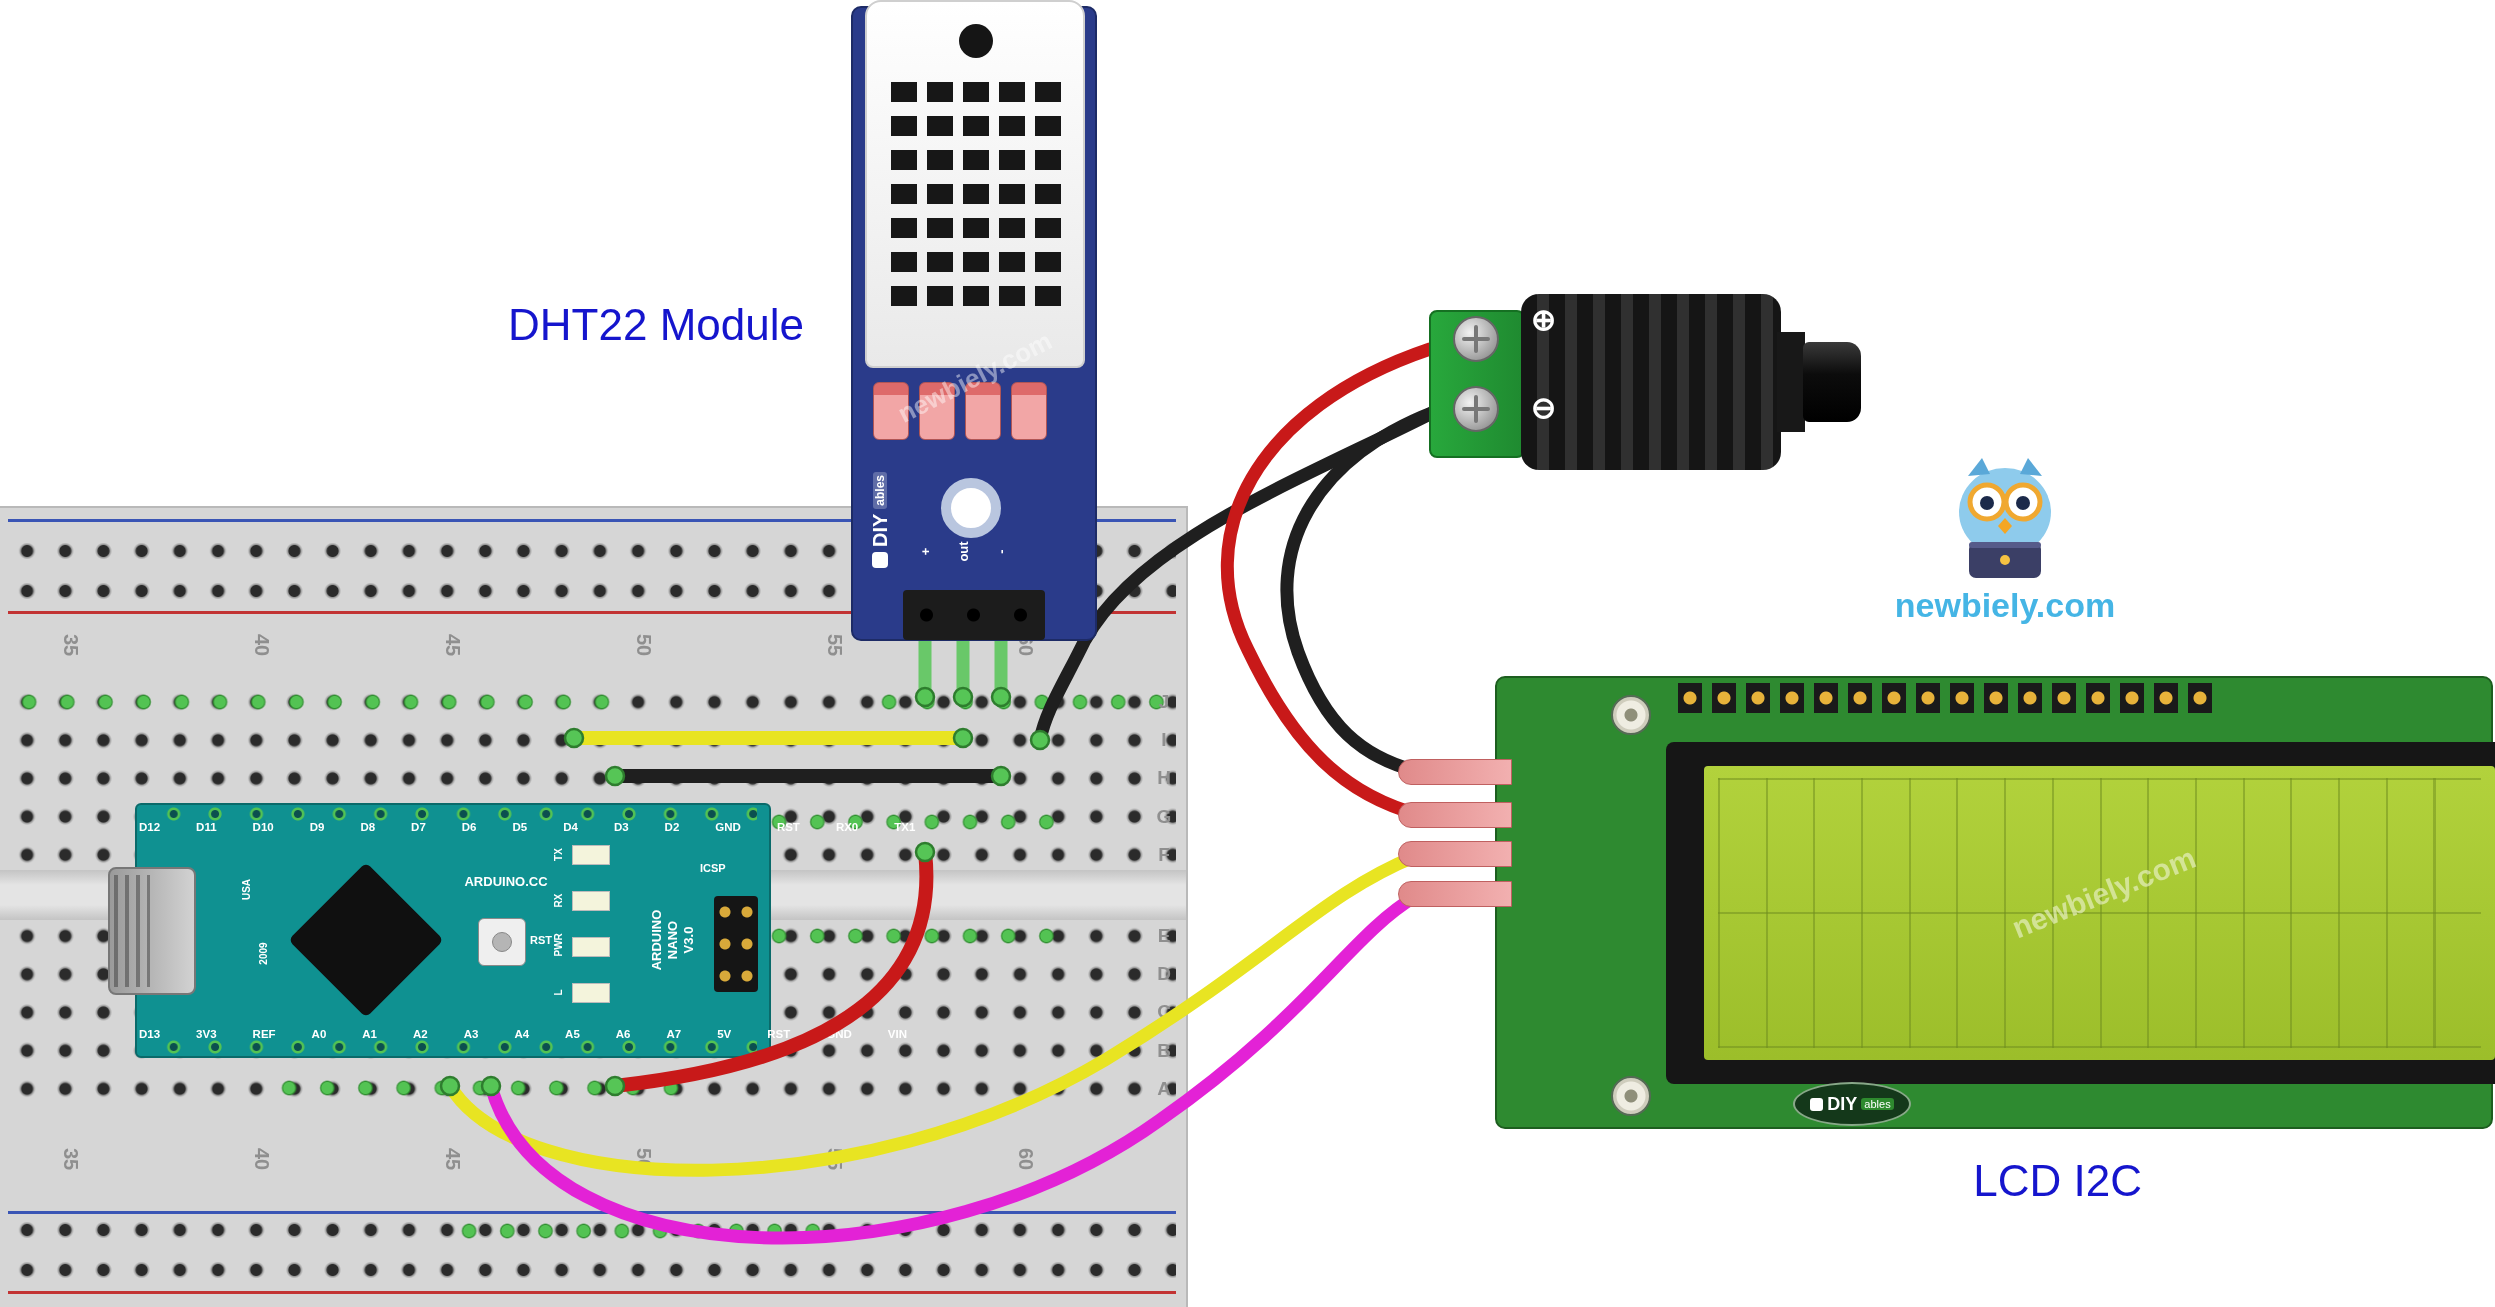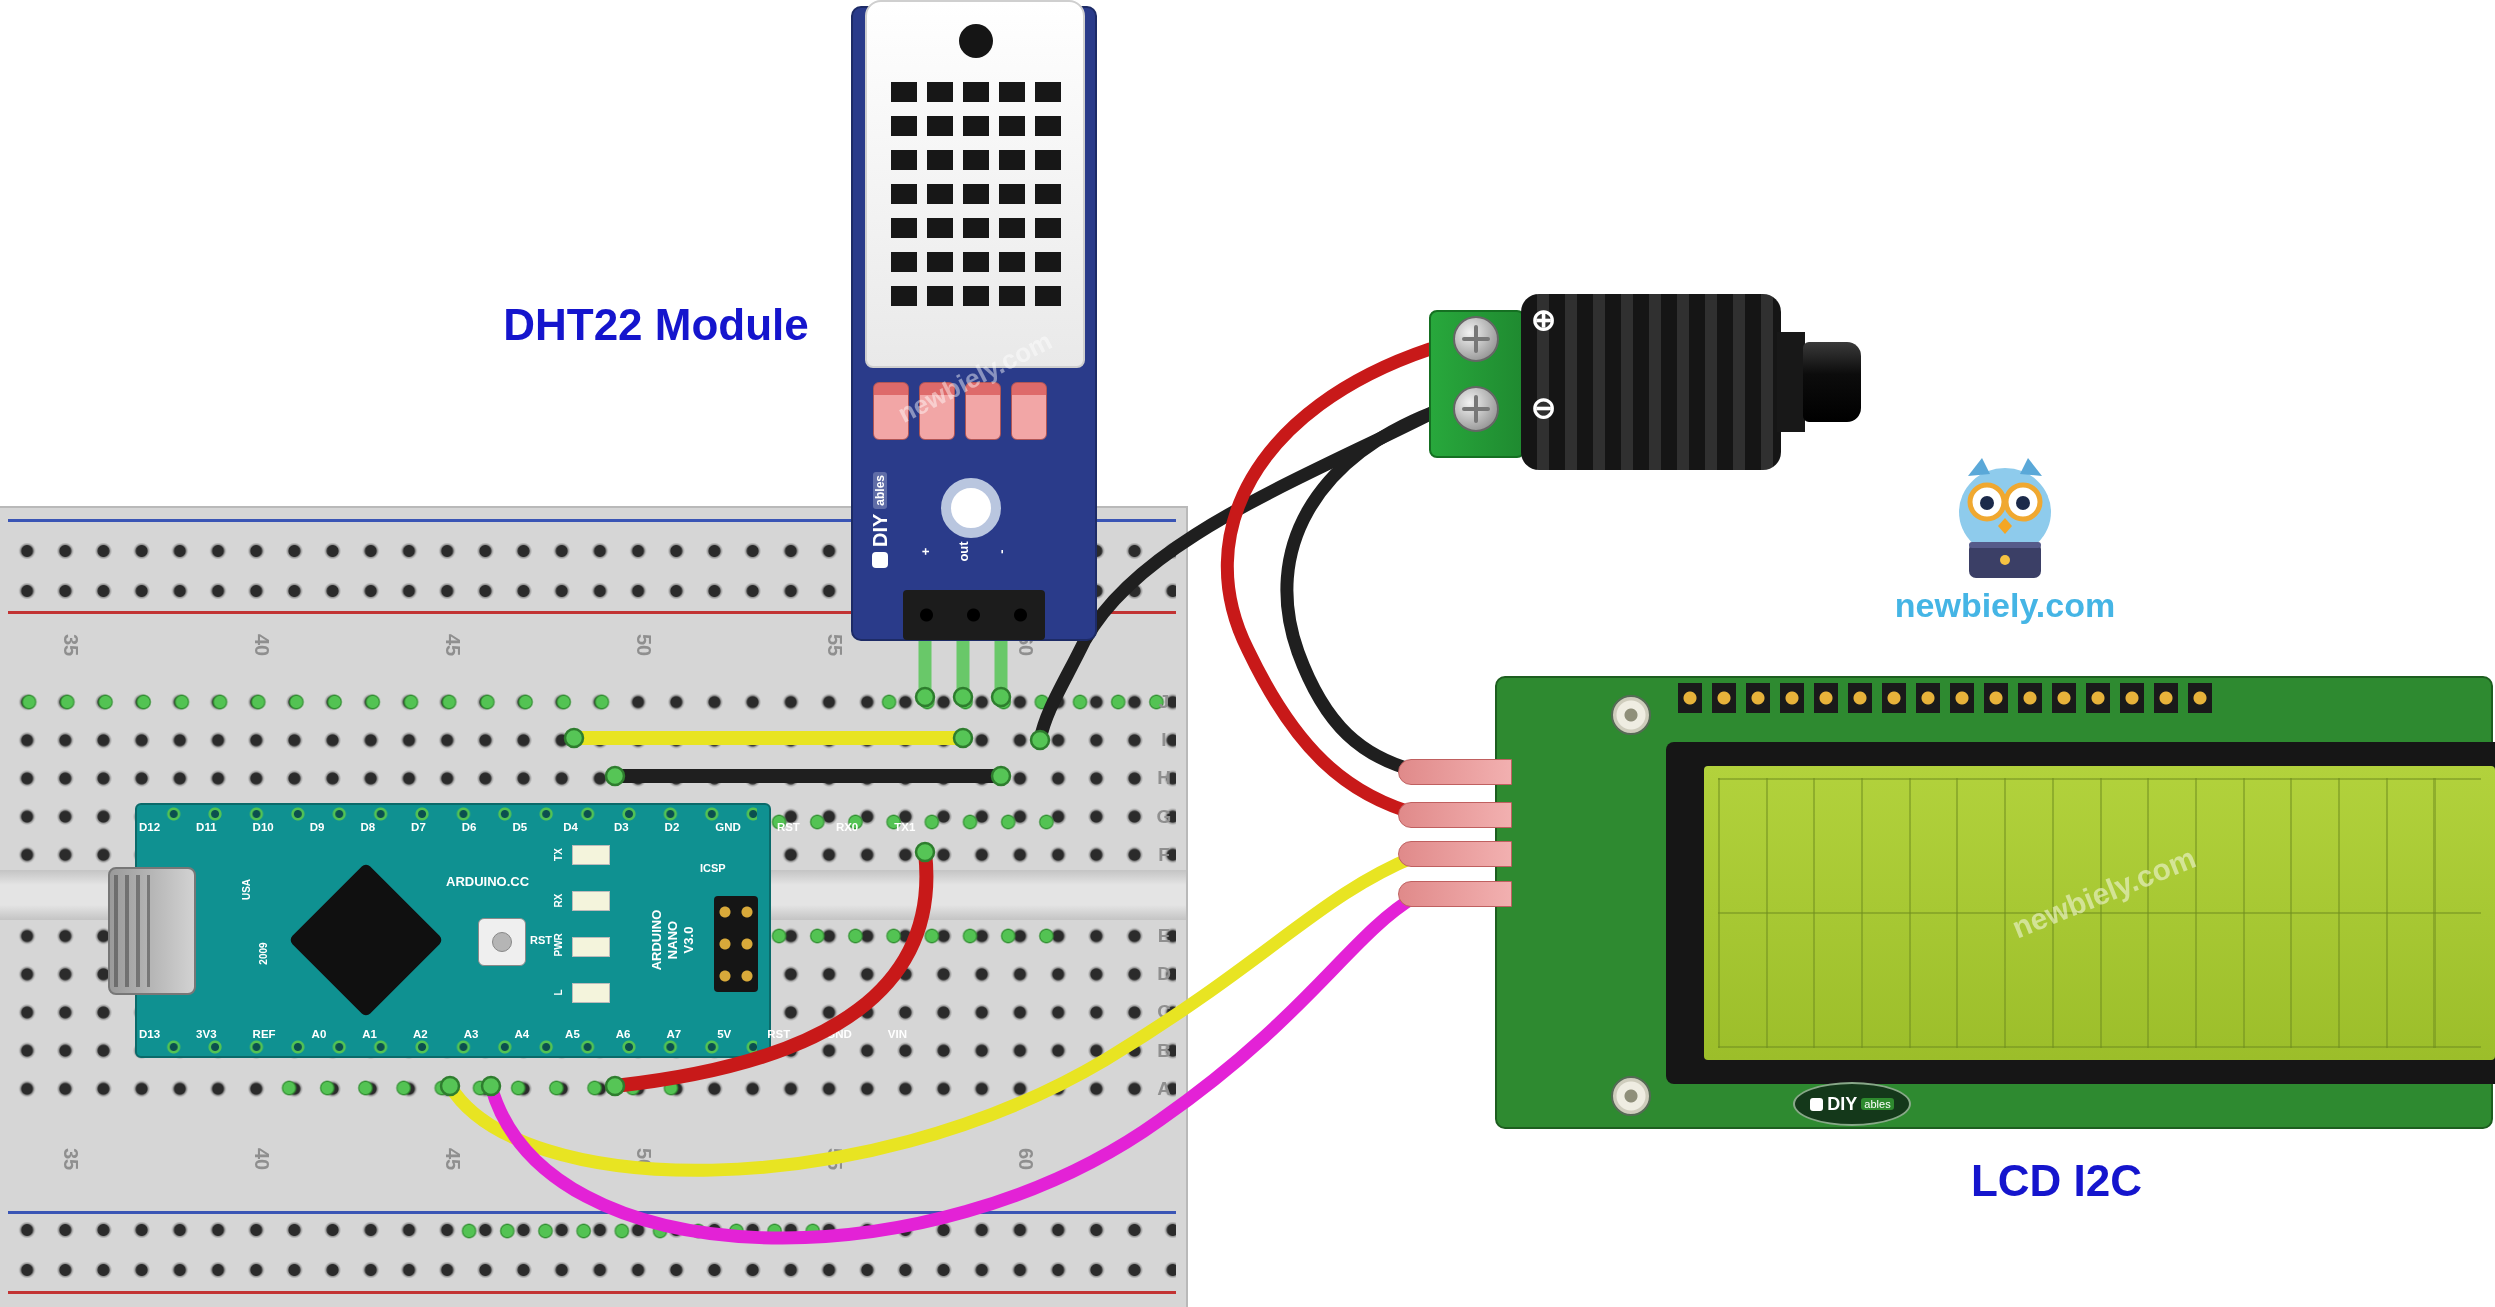--- a/index.html
+++ b/index.html
@@ -54,21 +54,21 @@
   #rstbtn{position:absolute;left:478px;top:918px;width:46px;height:46px;background:#efefef;
           border:1px solid #8a8a8a;border-radius:6px;z-index:22;}
   #rstbtn::after{content:"";position:absolute;left:13px;top:13px;width:18px;height:18px;
           border-radius:50%;background:#b5b5b5;border:1px solid #888;}
   #rst-label{position:absolute;left:530px;top:934px;color:#fff;font-weight:bold;font-size:11px;z-index:22;}
   .led{position:absolute;left:572px;width:36px;height:18px;background:#f4f4dc;border:1px solid #bbb;z-index:22;}
   #led-tx{top:845px;} #led-rx{top:891px;} #led-pwr{top:937px;} #led-l{top:983px;}
   .ledlbl{position:absolute;left:548px;width:20px;color:#fff;font-weight:bold;font-size:10px;
           transform:rotate(-90deg);z-index:22;text-align:center;}
   #ledlbl-tx{top:849px;} #ledlbl-rx{top:895px;} #ledlbl-pwr{top:941px;} #ledlbl-l{top:987px;}
-  #ard-brand{position:absolute;left:446px;top:874px;width:120px;color:#fff;
+  #ard-brand{position:absolute;left:446px;top:874px;width:120px;text-align:center;color:#fff;
              font-weight:bold;font-size:13px;z-index:22;}
   #ard-model{position:absolute;left:612px;top:885px;width:120px;height:110px;transform:rotate(-90deg);
              display:flex;flex-direction:column;justify-content:center;gap:1px;text-align:center;
              color:#fff;font-weight:bold;font-size:13px;z-index:22;}
   #icsp-label{position:absolute;left:700px;top:862px;color:#fff;font-weight:bold;font-size:11px;z-index:22;}
   #icsp{position:absolute;left:714px;top:896px;width:44px;height:96px;background:#151515;border-radius:4px;
         background-image:radial-gradient(circle,#d8a93a 0 5px,rgba(0,0,0,0) 6px);background-size:22px 32px;z-index:22;}
   .smallrot{position:absolute;color:#fff;font-weight:bold;font-size:10px;transform:rotate(-90deg);z-index:22;}
   #ard-usa{left:236px;top:884px;} #ard-year{left:252px;top:948px;}
   
@@ -142,21 +142,21 @@
                              repeating-linear-gradient(0deg,rgba(110,140,30,.5) 0 2px,rgba(0,0,0,0) 2px 134px);}
   #lcd-wm{position:absolute;left:120px;top:110px;width:560px;transform:rotate(-22deg);
           color:rgba(240,245,215,.6);font-weight:bold;font-size:30px;text-align:center;}
   #lcd-logo{position:absolute;left:296px;top:404px;width:118px;height:44px;border-radius:50%;
             background:#14381a;border:2px solid #88a888;display:flex;align-items:center;
             justify-content:center;gap:4px;box-sizing:border-box;}
   #lcd-logo .licon{width:13px;height:13px;background:#fff;border-radius:3px;}
   #lcd-logo .ldiy{color:#fff;font-weight:bold;font-size:18px;}
   #lcd-logo .lables{color:#fff;font-size:11px;background:#2e8a2e;border-radius:3px;padding:0 3px;}
   
-  .biglabel{position:absolute;font-weight:bold;font-size:44px;color:#1515cd;z-index:50;}
+  .biglabel{position:absolute;font-weight:normal;font-size:44px;color:#1515cd;z-index:50;}
   #lbl-dht{left:470px;top:300px;width:372px;text-align:center;}
   #lbl-power{left:1856px;top:356px;}
   #lbl-lcd{left:1862px;top:1156px;width:280px;text-align:right;}
   #lbl-brand{position:absolute;left:1880px;top:586px;width:250px;text-align:center;
              font-weight:bold;font-size:34px;color:#45b5e5;z-index:50;}
   #owl{position:absolute;left:1942px;top:450px;width:126px;height:136px;z-index:50;}
 </style>
 </head>
 <body>
 

